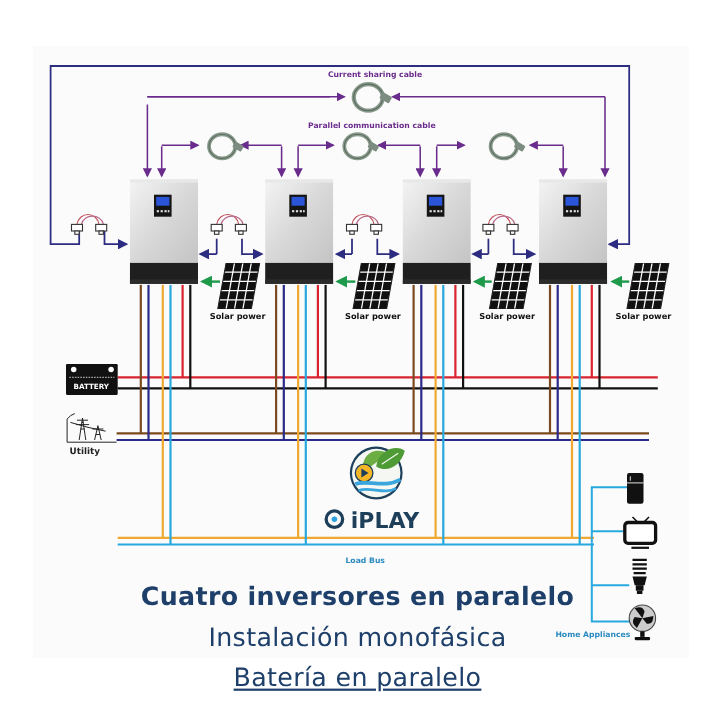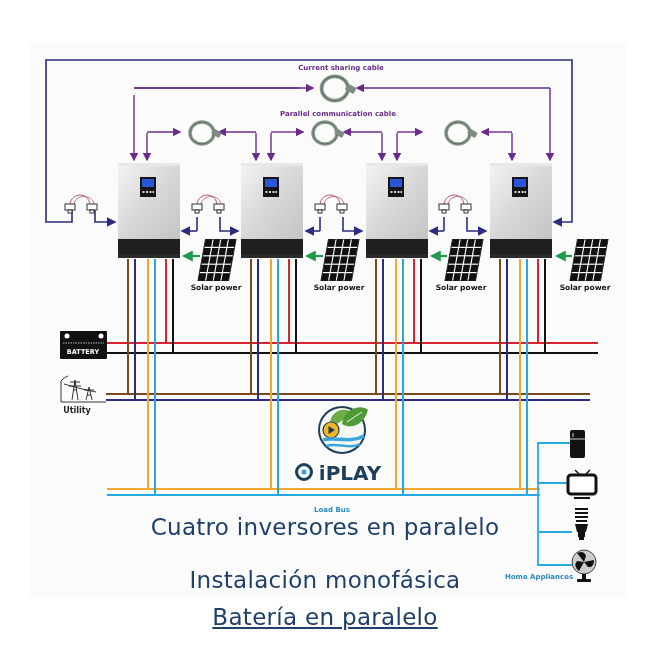--- a/index.html
+++ b/index.html
@@ -239,15 +239,15 @@
   </g>
   <g>
     <circle cx="584" cy="562" r="12" fill="#ccc" stroke="#444" stroke-width="1"></circle>
     <path d="M584,562 L577,553 Q584,550 586,556Z M584,562 L594,560 Q594,568 588,567Z M584,562 L579,571 Q573,566 577,561Z" fill="#111"></path>
     <rect x="582" y="574" width="4" height="5" fill="#111"></rect>
     <rect x="577" y="579" width="14" height="3" rx="1" fill="#111"></rect>
   </g>
   <text x="539" y="579" text-anchor="middle" class="lbl" font-size="7" fill="#2a8ac0">Home Appliances</text>
 </svg>
 
-<div class="caption" style="top:514px;">Cuatro inversores en paralelo</div>
+<div class="caption" style="top:530px;font-weight:bold;">Cuatro inversores en paralelo</div>
 <div class="caption" style="top:567px;">Instalación monofásica</div>
 <div class="caption" style="top:604px;text-decoration:underline;">Batería en paralelo</div>
 
 </body></html>

